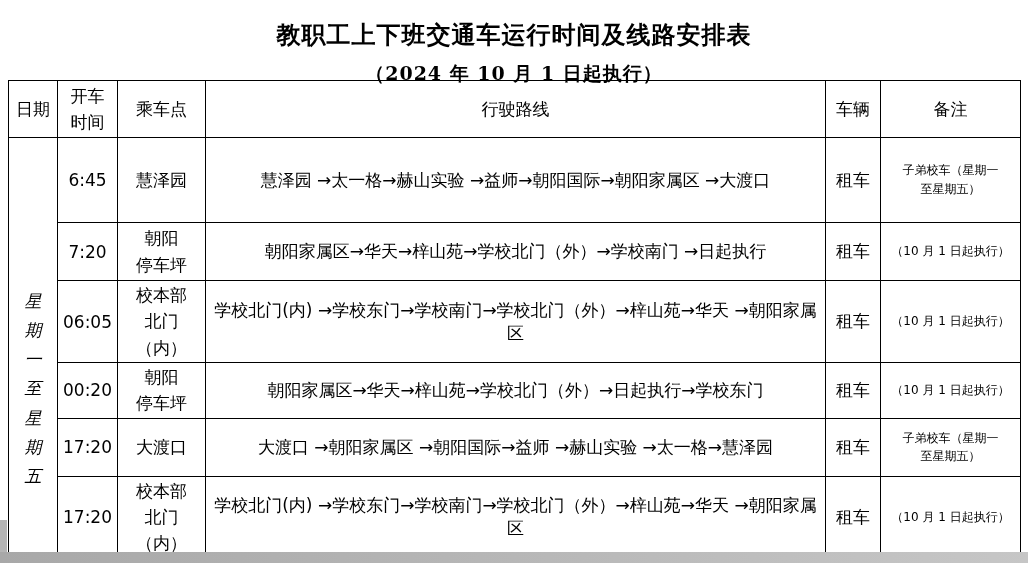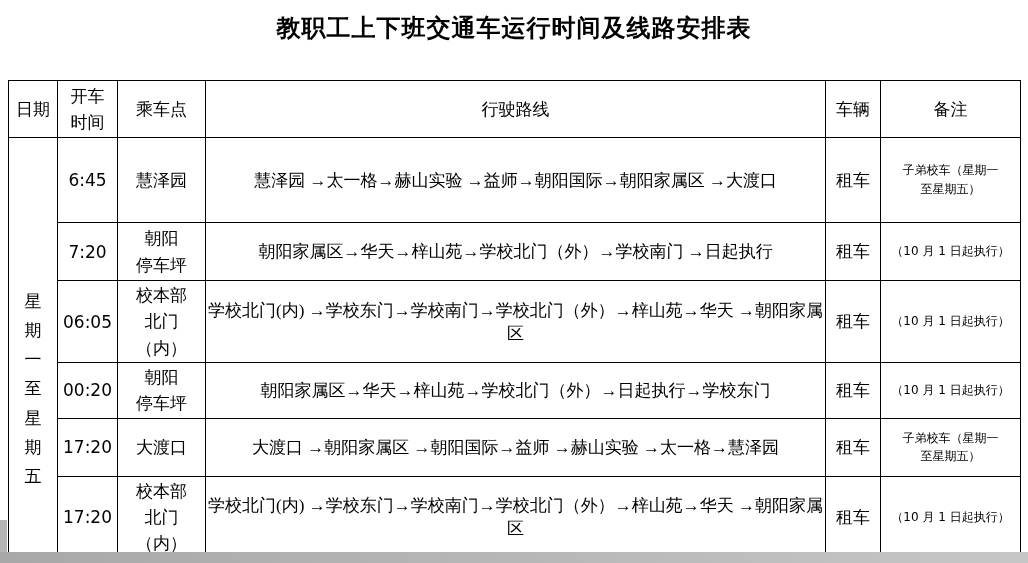--- a/index.html
+++ b/index.html
@@ -15,21 +15,21 @@
   .page {
     position: relative;
     width: 1028px;
     height: 563px;
   }
   .title {
     text-align: center;
     font-weight: bold;
     font-size: 24px;
     font-family: Liberation Sans, sans-serif;
-    padding-top: 12px;
+    padding-top: 19px;
     letter-spacing: 1px;
   }
   .subtitle {
     text-align: center;
     font-weight: bold;
     font-size: 19px;
     font-family: "DejaVu Serif", "Liberation Serif", serif;
     margin-top: 10px;
     letter-spacing: 1px;
   }
@@ -57,23 +57,24 @@
   tbody tr.r3 { height: 55px; }
   tbody tr.r4 { height: 58px; margin-left: 32px; }
   tbody tr.r5 { height: 55px; }
   tbody tr.r6 { height: 49px; }
   .pre { white-space: pre-line; line-height: 1.55; }
   .vertical-text {
     width: 18px;
     margin: 0 auto;
     word-break: break-all;
     line-height: 1.72;
+    font-style: italic;
   }
   .note-cell { font-size: 12px; }
-  .route-cell { letter-spacing: 0px; font-family: Liberation Serif, serif; }
+  .route-cell { letter-spacing: 0px; }
   .bottom-shade {
     position: absolute;
     left: 0;
     bottom: 0;
     width: 1028px;
     height: 11px;
     background: linear-gradient(to right, #a8a8a8, #c6c6c6);
   }
   .left-shade {
     position: absolute;
@@ -83,20 +84,21 @@
     height: 43px;
     background: #b5b5b5;
   }
 </style>
 </head>
 <body>
 
 <div class="page">
 
   <div class="title">教职工上下班交通车运行时间及线路安排表</div>
+  <div class="subtitle">（2024 年 10 月 1 日起执行）</div>
 
   <table class="schedule">
     <colgroup>
       <col style="width:49px">
       <col style="width:60px">
       <col style="width:88px">
       <col style="width:620px">
       <col style="width:55px">
       <col style="width:140px">
     </colgroup>

